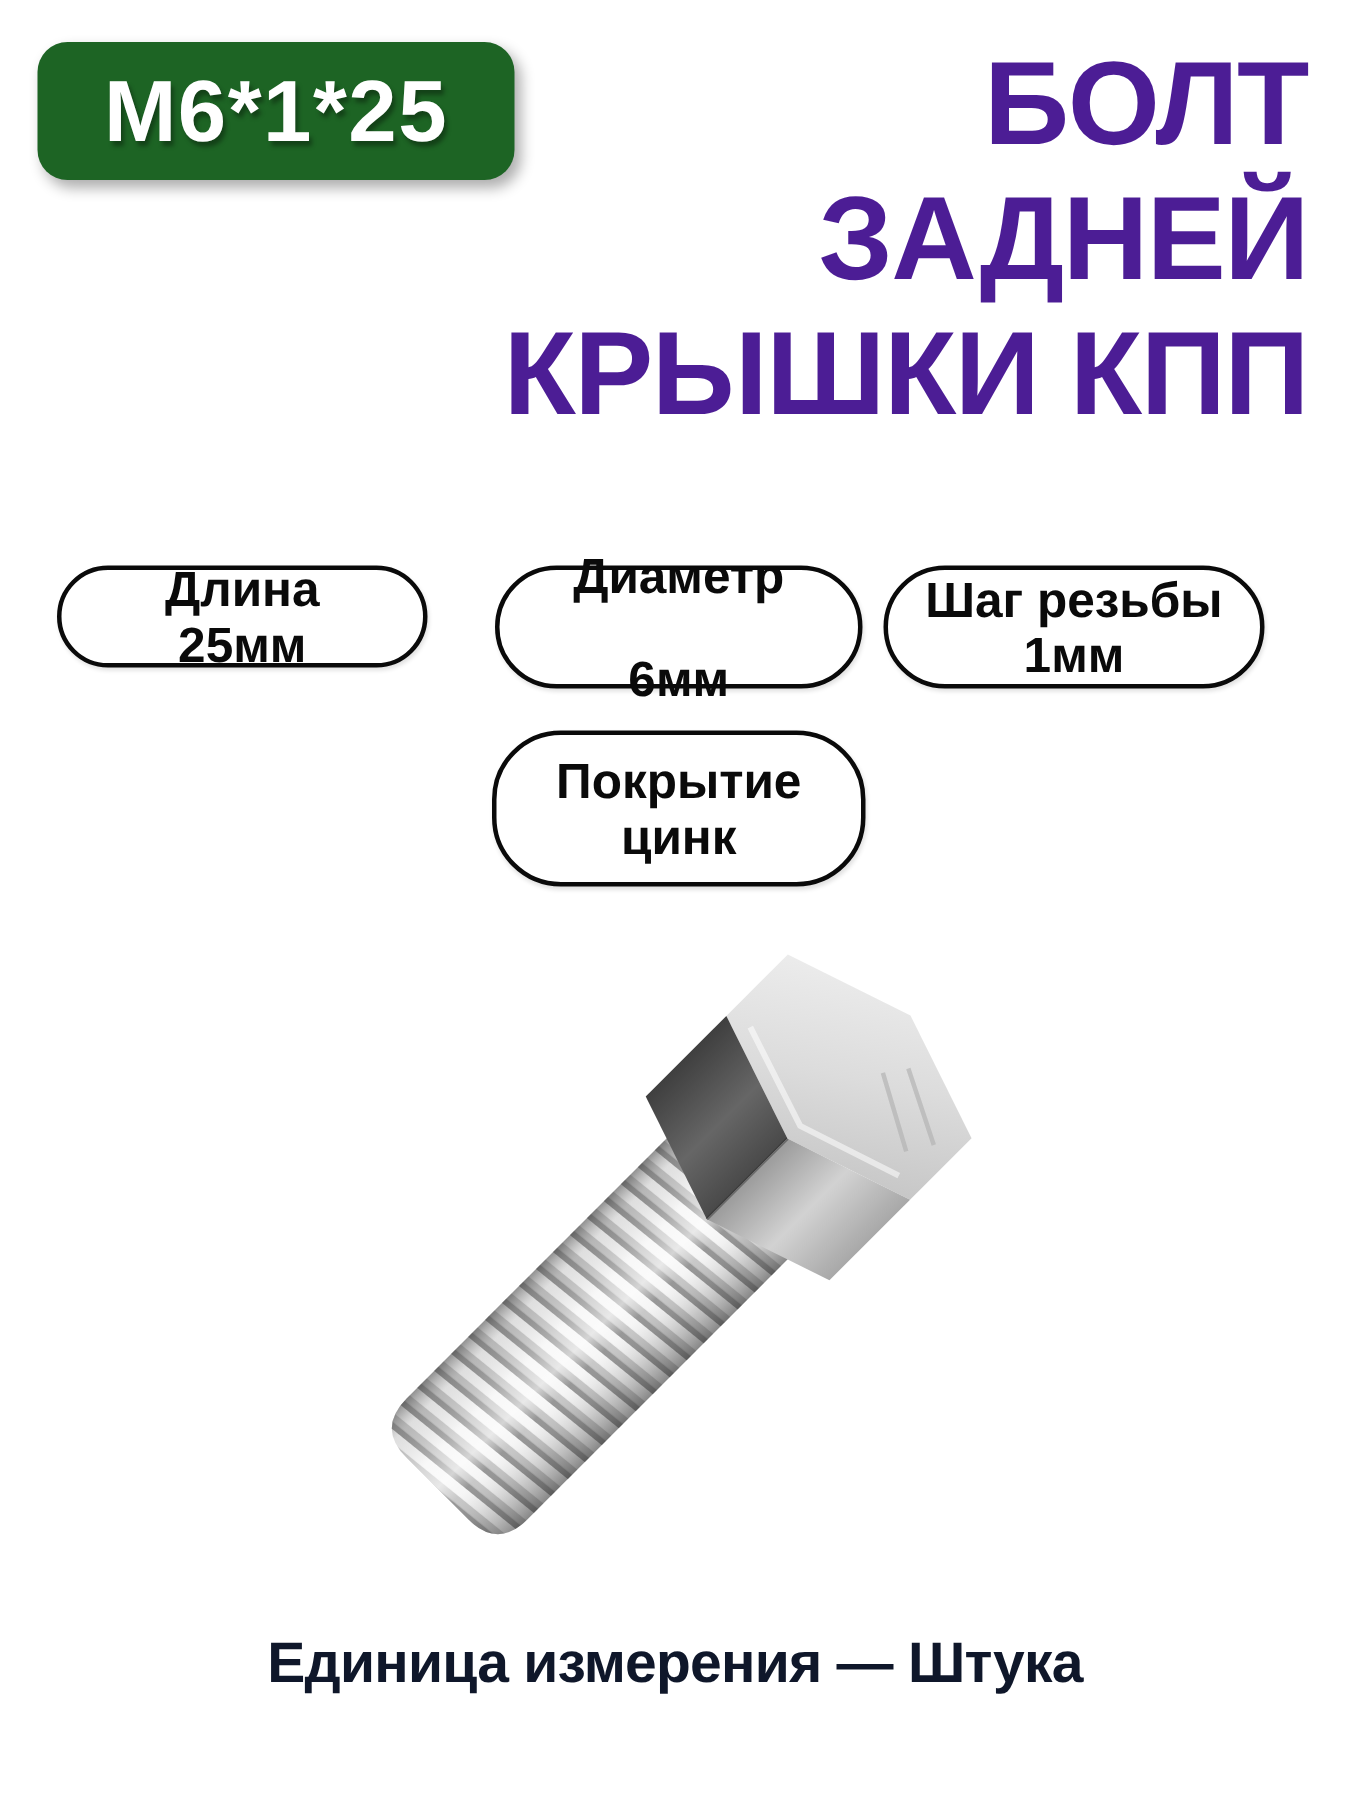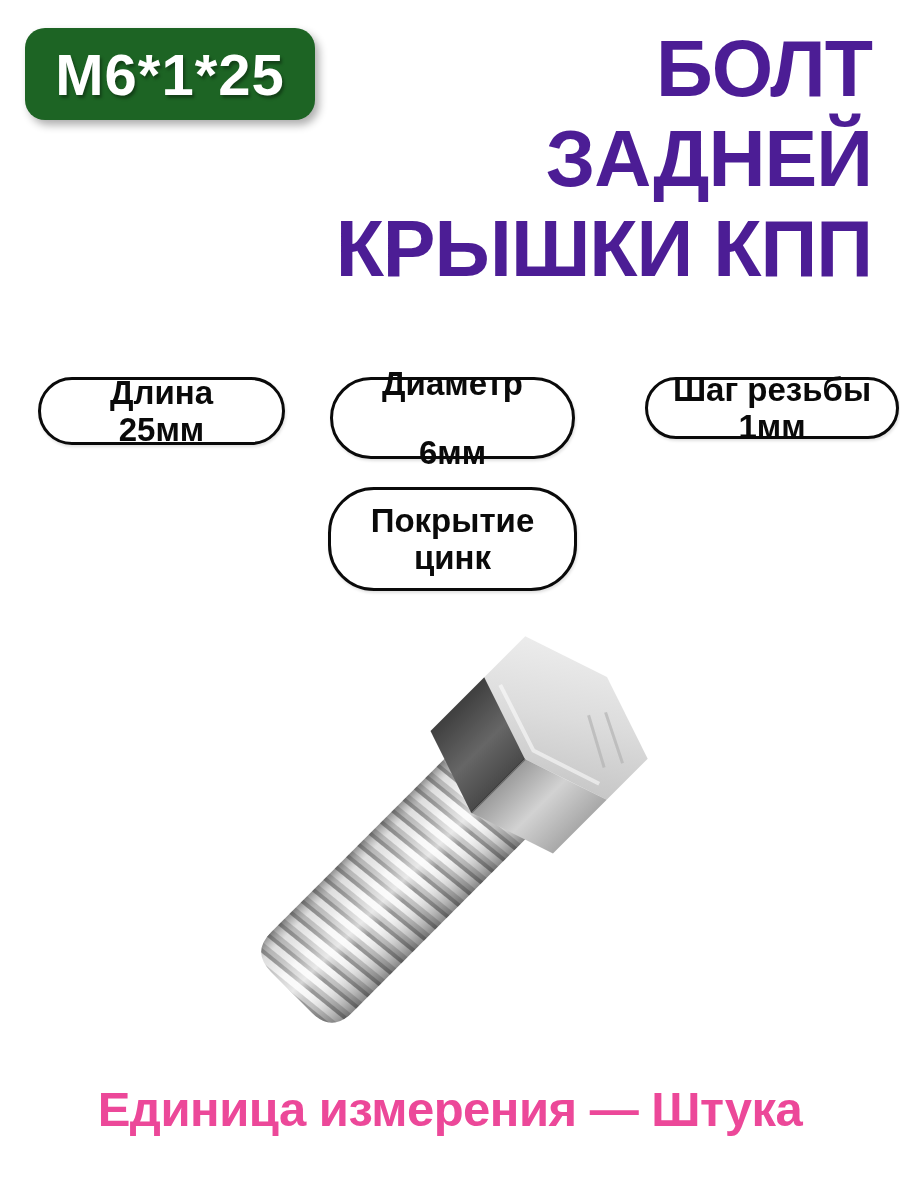--- a/index.html
+++ b/index.html
@@ -10,21 +10,21 @@
     background: #ffffff;
     overflow: hidden;
     font-family: "Liberation Sans", sans-serif;
     color: #0a0a0a;
   }
 
   
   .spec-badge {
     position: absolute;
     left: 25px; top: 28px;
-    width: 290px; height: 92px;
+    width: 318px; height: 92px;
     background: #1d6424;
     border-radius: 20px;
     display: flex; align-items: center; justify-content: center;
     box-shadow: 4px 5px 9px rgba(0,0,0,0.32);
   }
   .spec-badge .label {
     color: #ffffff;
     font-size: 58px;
     font-weight: 800;
     letter-spacing: 1px;
@@ -56,41 +56,41 @@
     align-items: center; justify-content: center;
     text-align: center;
     font-size: 33px;
     line-height: 37px;
     font-weight: 600;
     color: #0a0a0a;
     box-shadow: 1px 2px 3px rgba(0,0,0,0.12);
   }
   .pill-length   { left: 38px;  top: 377px; width: 247px; height: 68px; }
   .pill-diameter { left: 330px; top: 377px; width: 245px; height: 82px; gap: 32px; }
-  .pill-pitch    { left: 645px; top: 377px; width: 254px; height: 62px; }
+  .pill-pitch    { left: 589px; top: 377px; width: 254px; height: 82px; }
   .pill-coating  { left: 328px; top: 487px; width: 249px; height: 104px; }
 
   
   .photo {
     position: absolute;
     left: 222px; top: 606px;
     width: 456px; height: 456px;
     overflow: visible;
   }
 
   
   .footer {
     position: absolute;
     left: 0; right: 0; top: 1083px;
     text-align: center;
-    font-size: 49px;
+    font-size: 38px;
     line-height: 52px;
     font-weight: 600;
     letter-spacing: -0.5px;
-    color: #ec4899;
+    color: #0f172a;
   }
 </style>
 </head>
 <body>
 
 <div class="canvas">
 
   <div class="spec-badge">
     <span class="label">М6*1*25</span>
   </div>

